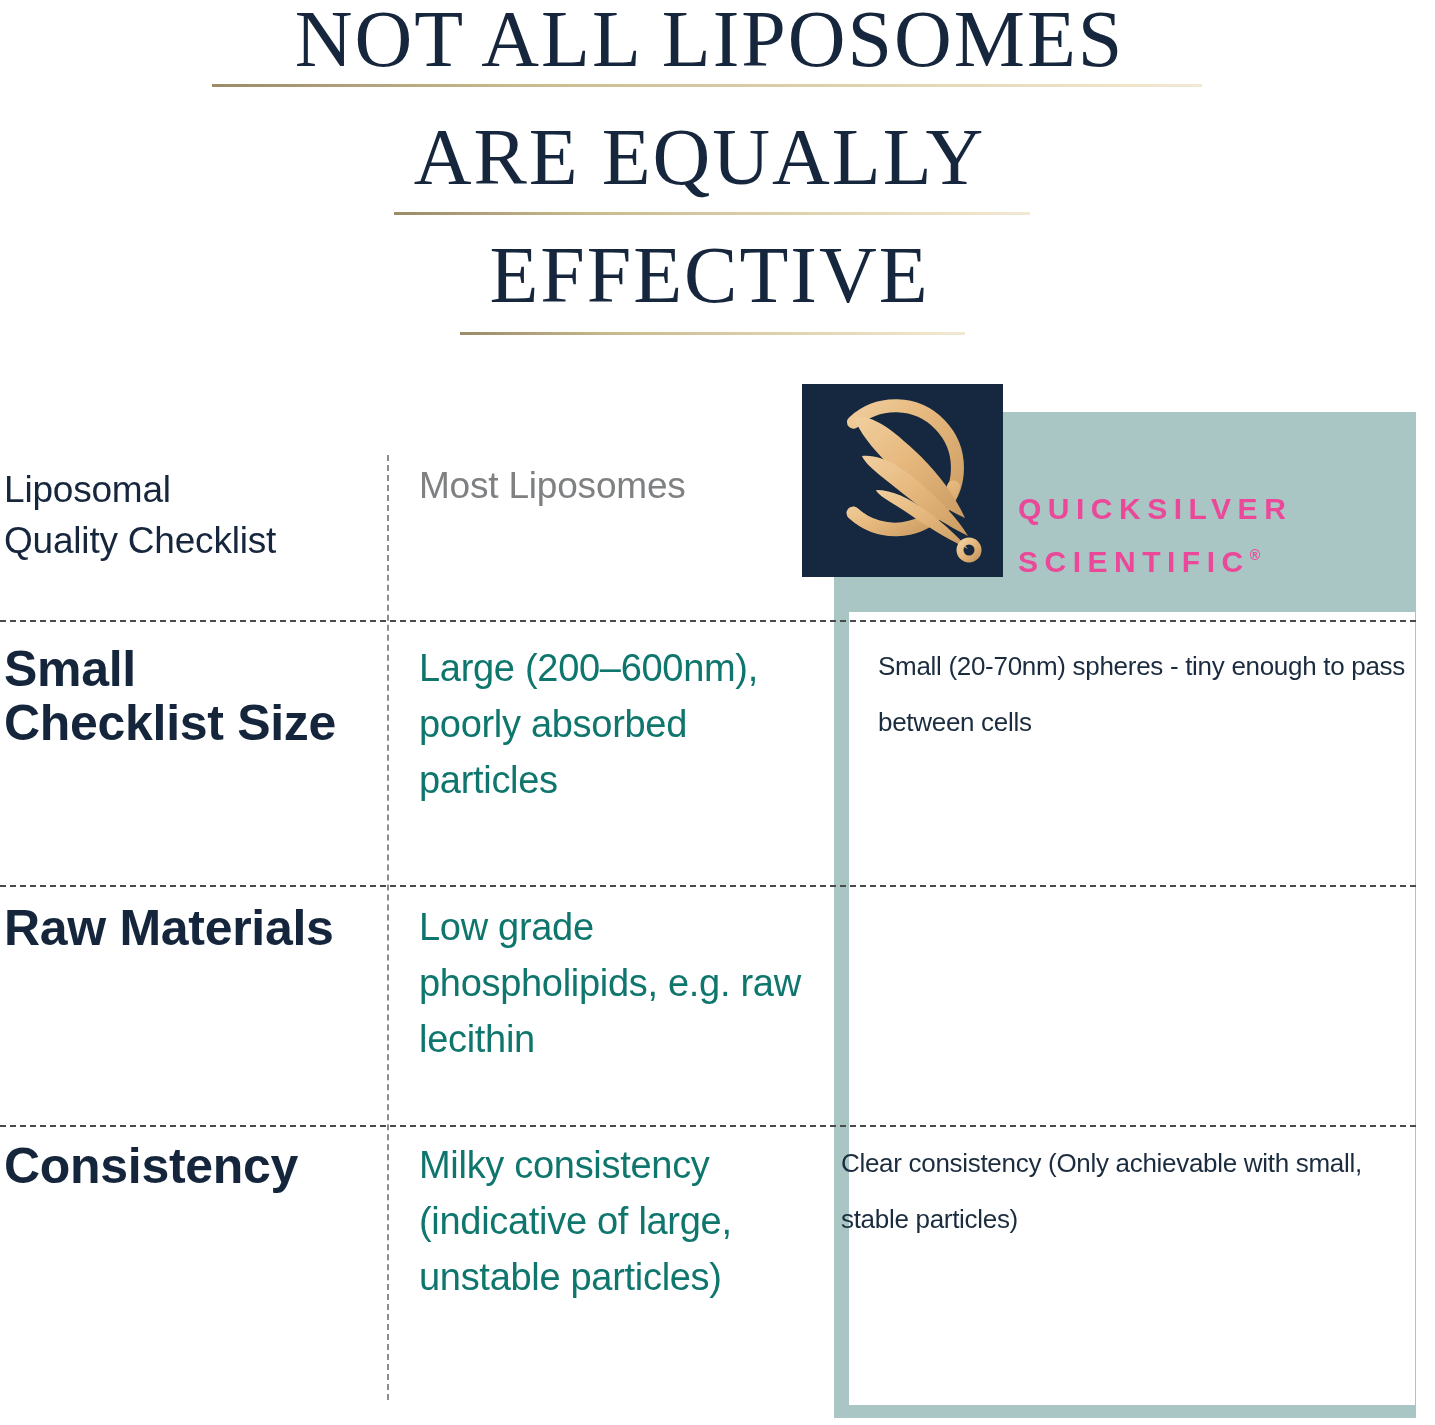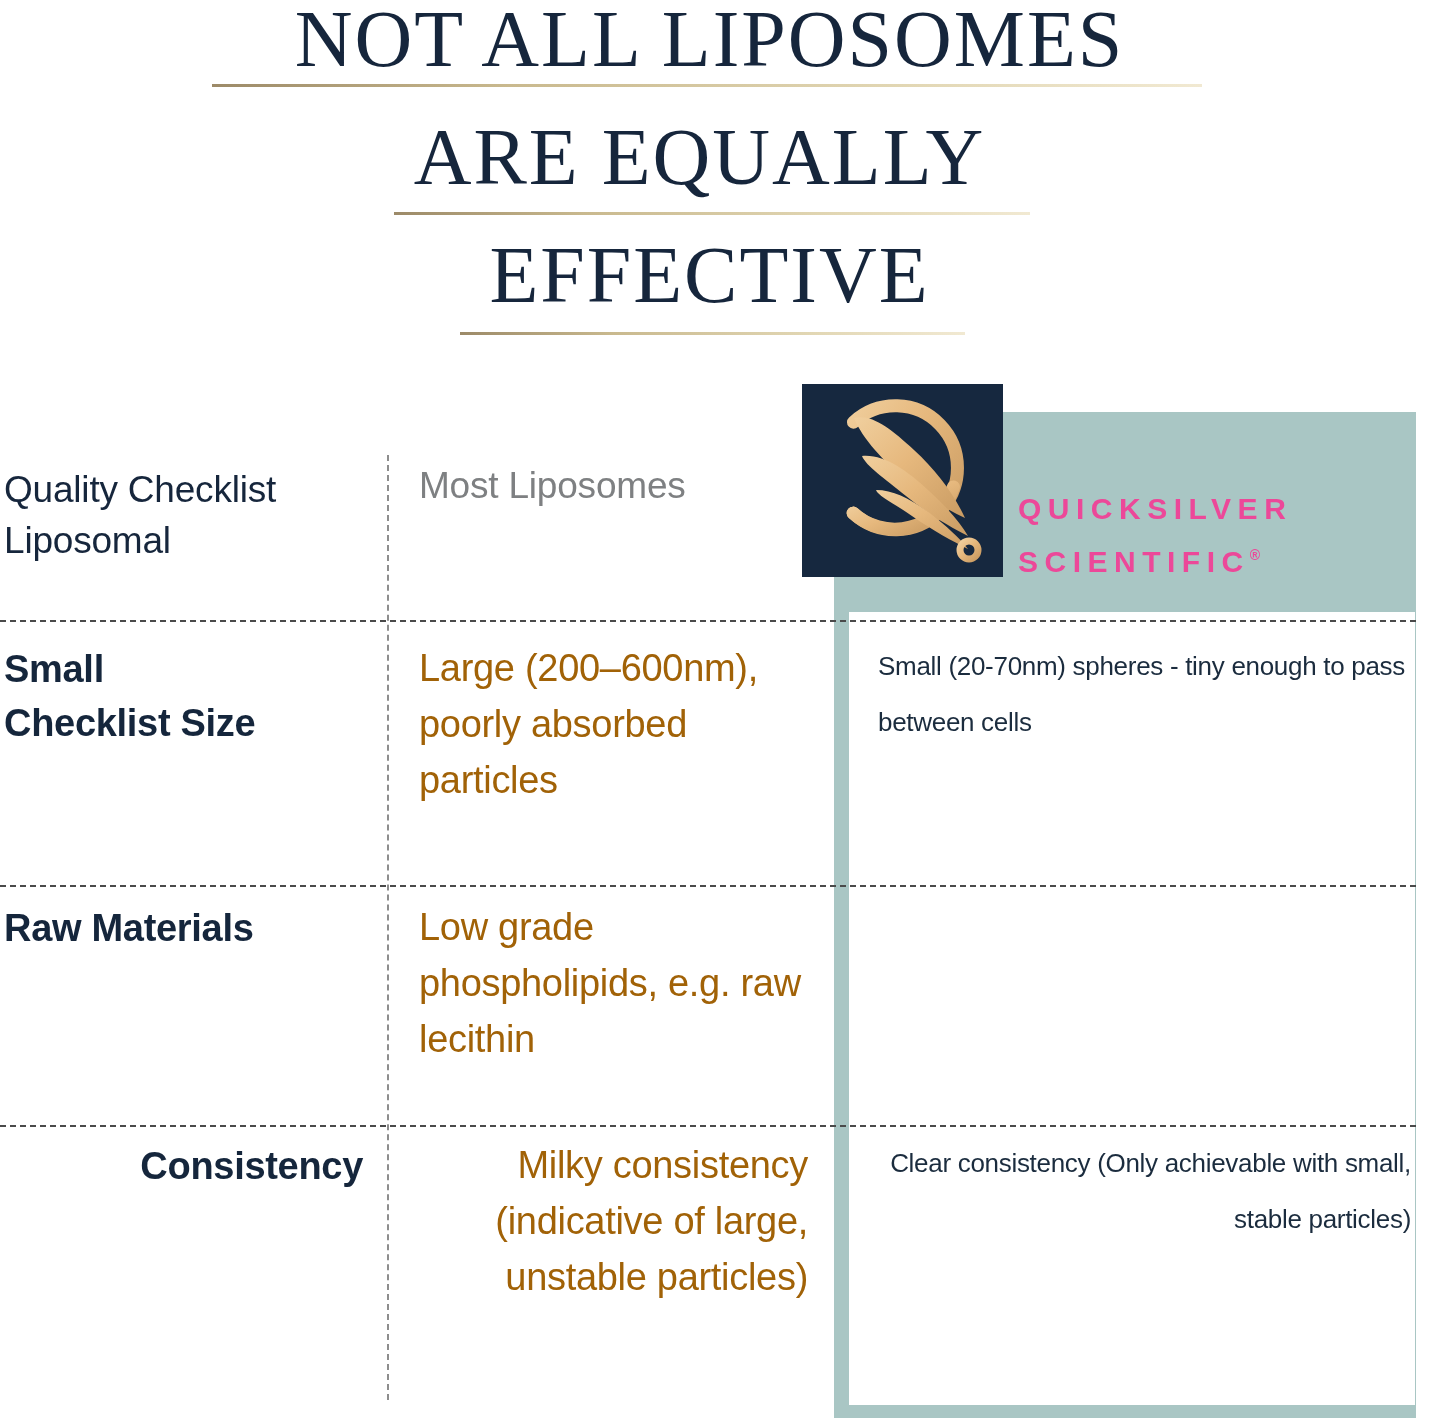--- a/index.html
+++ b/index.html
@@ -135,45 +135,45 @@
   }
   .hdr-market {
     color: #7e8082;
     font-size: 37px;
     line-height: 51px;
     font-weight: 400;
     letter-spacing: -0.2px;
   }
   .label {
     color: #15263c;
-    font-size: 38px;
+    font-size: 50px;
     line-height: 54px;
     font-weight: 700;
     letter-spacing: -0.3px;
   }
   .text-gray {
-    color: #a16207;
+    color: #0f766e;
     font-size: 38px;
     line-height: 56px;
     font-weight: 400;
     letter-spacing: -0.3px;
   }
   .text-navy {
     color: #1b2c3e;
     font-size: 26px;
     line-height: 56px;
     font-weight: 400;
     letter-spacing: -0.3px;
   }
 
   
   #row-header  { height: 180px; }
   #row-1       { height: 265px; }
   #row-2       { height: 240px; }
-  #row-3       { height: 290px; text-align: right; }
+  #row-3       { height: 290px; }
 
   #row-header .col-a { padding-top: 24px; }
   #row-header .col-b { padding-top: 20px; }
   #row-1 .col-a { padding-top: 22px; }
   #row-1 .col-b { padding-top: 20px; }
   #row-1 .col-c { padding-top: 18px; }
   #row-2 .col-a { padding-top: 16px; }
   #row-2 .col-b { padding-top: 14px; }
   #row-2 .col-c { padding-top: 12px; }
   #row-3 .col-a { padding-top: 14px; }
@@ -250,22 +250,22 @@
 
 <div class="h-divider" id="h-divider-1"></div>
 <div class="h-divider" id="h-divider-2"></div>
 <div class="h-divider" id="h-divider-3"></div>
 <div id="v-divider"></div>
 
 <div id="table">
 
   <div class="row" id="row-header">
     <div class="cell col-a">
+      <div class="hdr-checklist">Liposomal</div>
       <div class="hdr-checklist">Quality Checklist</div>
-      <div class="hdr-checklist">Liposomal</div>
     </div>
     <div class="cell col-b">
       <div class="hdr-market">Most Liposomes</div>
     </div>
     <div class="cell col-c"></div>
   </div>
 
   <div class="row" id="row-1">
     <div class="cell col-a">
       <div class="label">Small</div>

